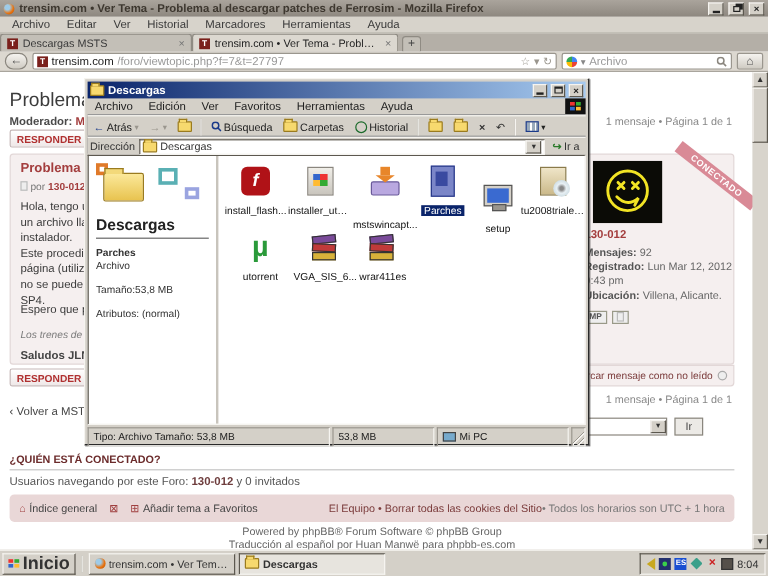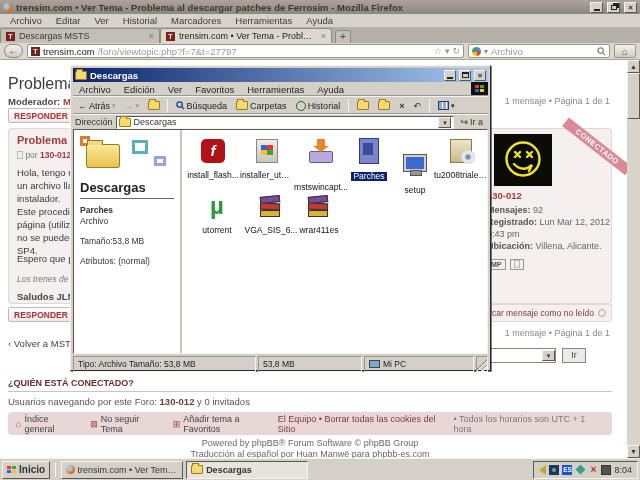--- a/index.html
+++ b/index.html
@@ -109,21 +109,21 @@
 .ic-rar i:nth-child(1){top:2px;background:#7a4a9a;transform:rotate(-6deg)}
 .ic-rar i:nth-child(2){top:9px;background:#c03a3a;transform:rotate(3deg)}
 .ic-rar i:nth-child(3){top:16px;background:#d8b23a}
 #ex-status{height:16px;display:flex;gap:2px;margin-top:2px;font-size:8.5px;color:#222}
 .seg{border:1px solid;border-color:#9a968e #f6f4f0 #f6f4f0 #9a968e;display:flex;align-items:center;gap:3px;padding:0 4px}
 .monitor{display:inline-block;width:11px;height:8px;border:1px solid #444;background:#7ac;flex:none}
 .grip{width:12px;background:linear-gradient(135deg,transparent 50%,#9a968e 50%,#9a968e 55%,#f6f4f0 55%,#f6f4f0 62%,transparent 62%,transparent 72%,#9a968e 72%,#9a968e 77%,#f6f4f0 77%,#f6f4f0 84%,transparent 84%)}
 
 
 #taskbar{left:0;top:458px;width:640px;height:22px;background:#d4d0c8;border-top:1px solid #f6f4f0;display:flex;align-items:center;gap:3px;padding:0 2px}
-#startbtn{height:18px;display:flex;align-items:center;gap:3px;padding:0 4px;font-weight:bold;font-size:10px}
+#startbtn{height:18px;display:flex;align-items:center;gap:3px;padding:0 4px;font-weight:bold;font-size:15px}
 .winflag{display:grid;grid-template-columns:4px 4px;grid-template-rows:3px 3px;gap:1px}
 .winflag i:nth-child(1){background:#e33}.winflag i:nth-child(2){background:#3a3}
 .winflag i:nth-child(3){background:#36c}.winflag i:nth-child(4){background:#fb3}
 .task{height:18px;display:flex;align-items:center;gap:3px;padding:0 4px;font-size:9px;width:122px}
 .task.pressed{background:#e7e4de;font-weight:bold}
 #tray{margin-left:auto;height:18px;display:flex;align-items:center;gap:3px;padding:0 5px;font-size:9px}
 .tico{width:10px;height:10px;flex:none}
 .t-es{background:#1a4fd1;color:#fff;font-size:6.5px;font-weight:bold;text-align:center;line-height:10px}
 .t-blue{background:#23306e;position:relative}.t-blue:before{content:"";position:absolute;left:3px;top:3px;width:4px;height:4px;background:#3ad04a;border-radius:50%}
 .t-teal{background:#3aa08a;clip-path:polygon(50% 0,100% 50%,50% 100%,0 50%)}
@@ -271,21 +271,20 @@
     <span>Usuarios navegando por este Foro: </span><b style="color:#6e3d3d">130-012</b><span> y 0 invitados</span>
   </div>
 
   <div class="a graybar" style="left:8px;top:352px;width:604px;height:23px">
     <span class="fx" style="gap:3px;margin-right:10px">
         <span class="icon-red">⌂</span>
         <span>Índice general</span>
       </span>
     <span class="fx" style="gap:3px;margin-right:10px">
         <span class="icon-red">⊠</span>
-        <span>No seguir Tema</span>
       </span>
     <span class="fx" style="gap:3px">
         <span class="icon-red">⊞</span>
         <span>Añadir tema a Favoritos</span>
       </span>
     <span style="margin-left:auto;color:#7a3a3a">El Equipo • Borrar todas las cookies del Sitio</span>
     <span style="color:#777"> • Todos los horarios son UTC + 1 hora</span>
   </div>
   <div class="a" style="left:0;top:378px;width:620px;text-align:center;font-size:9px;color:#666">Powered by phpBB® Forum Software © phpBB Group</div>
   <div class="a" style="left:0;top:389px;width:620px;text-align:center;font-size:9px;color:#666">Traducción al español por Huan Manwë para phpbb-es.com</div>
@@ -453,21 +452,21 @@
               <i></i>
               <i></i>
             </div>
           </div>
           <div class="flbl ell">wrar411es</div>
         </div>
     </div>
   </div>
   <div id="ex-status">
     <span class="seg" style="flex:1">Tipo: Archivo Tamaño: 53,8 MB</span>
-    <span class="seg" style="width:104px">53,8 MB</span>
+    <span class="seg" style="width:85px">53,8 MB</span>
     <span class="seg" style="width:110px">
         <span class="monitor"></span>
         <span>Mi PC</span>
       </span>
     <span class="seg grip"></span>
   </div>
 </div>
 
 <div class="a" id="taskbar">
   <span class="out" id="startbtn">

